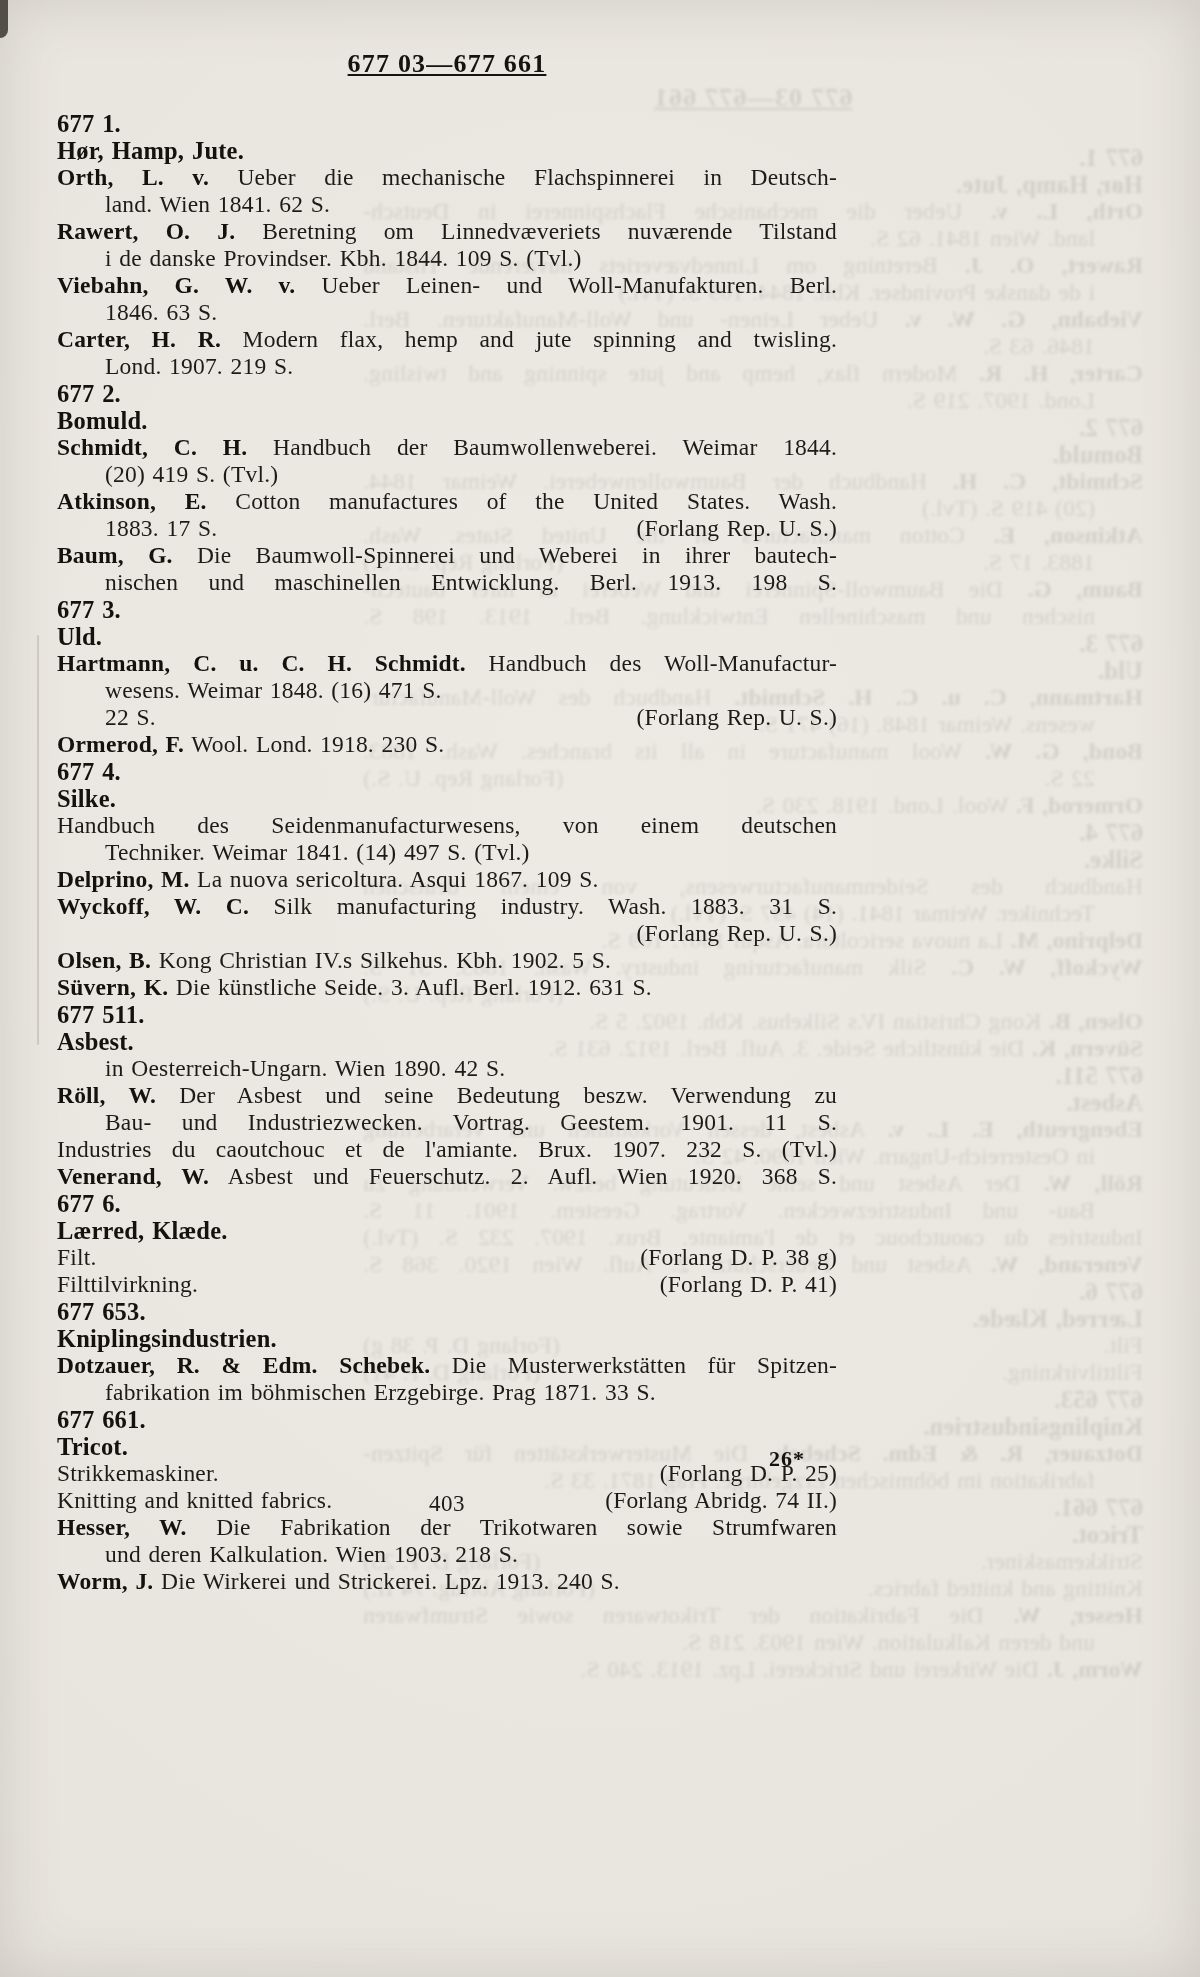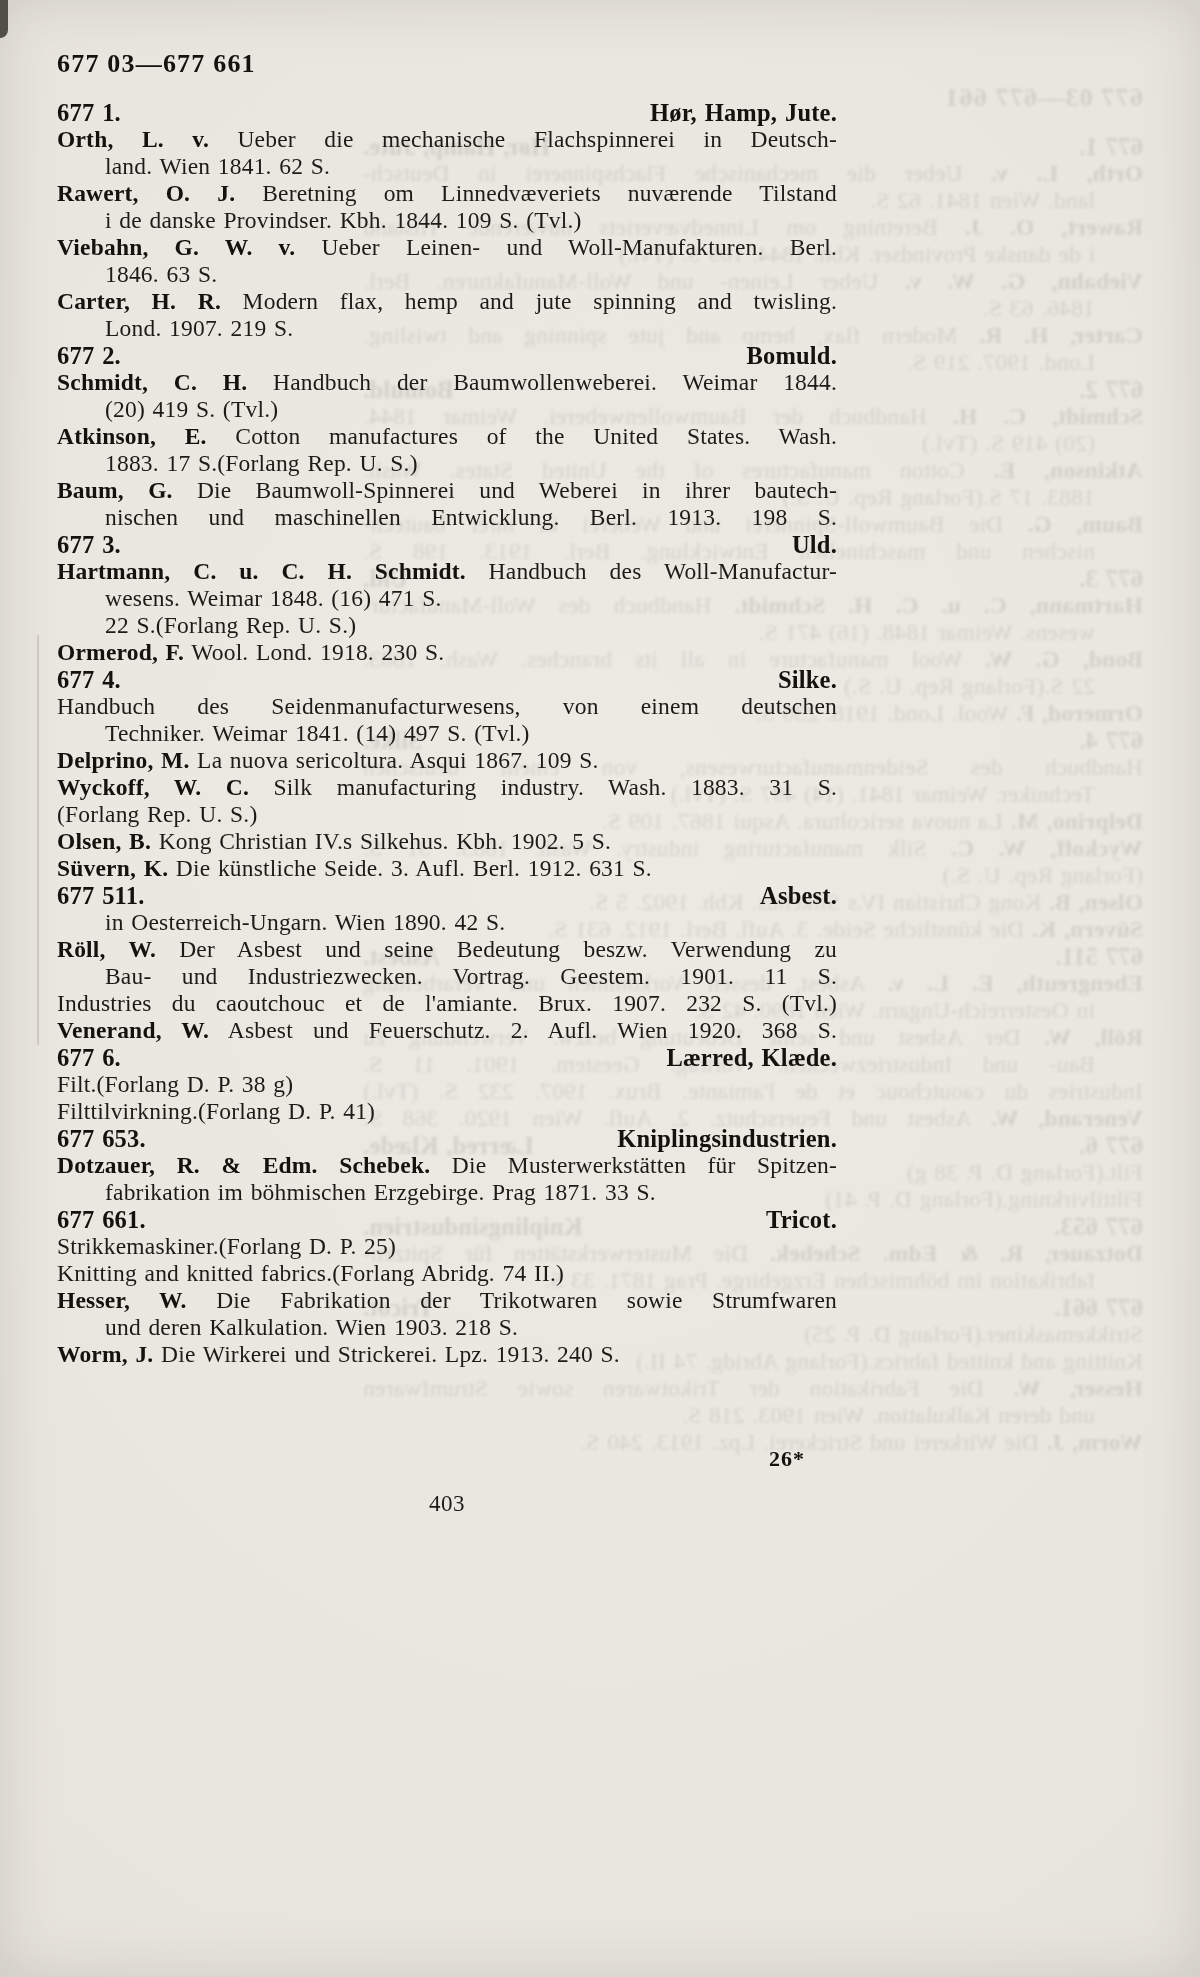--- a/index.html
+++ b/index.html
@@ -30,53 +30,55 @@
   .content {
     position: absolute;
     left: 57px; top: 50px;
     width: 780px;
     color: #1d1b16;
   }
 
   .running-head {
     font-size: 26px;
     font-weight: bold;
-    text-align: left;
+    text-align: center;
     letter-spacing: 1.2px;
     line-height: 28px;
-    margin-bottom: 21px;
+    margin-bottom: 32px;
     color: #15130f;
+    text-decoration: underline;
   }
 
   .line {
     min-height: 27px;
     line-height: 27px;
     font-size: 23.5px;
     word-spacing: 1.5px;
     letter-spacing: 0.2px;
   }
 
   .section-line {
     display: flex;
     justify-content: space-between;
     font-weight: bold;
     font-size: 24.5px;
     color: #14120d;
+    flex-direction: column;
   }
 
   .body-line.indent { padding-left: 48px; }
 
   .body-line.justify {
     text-align: justify;
     text-align-last: justify;
   }
 
   .body-line.split {
     display: flex;
-    justify-content: flex-start;
+    justify-content: space-between;
   }
 
   .bold { font-weight: bold; color: #14120d; margin-top: 26px; }
   .right-note { white-space: nowrap; }
 
   .footer {
     position: absolute;
     left: 57px; top: 1443px;
     width: 780px;
     color: #1d1b16;

